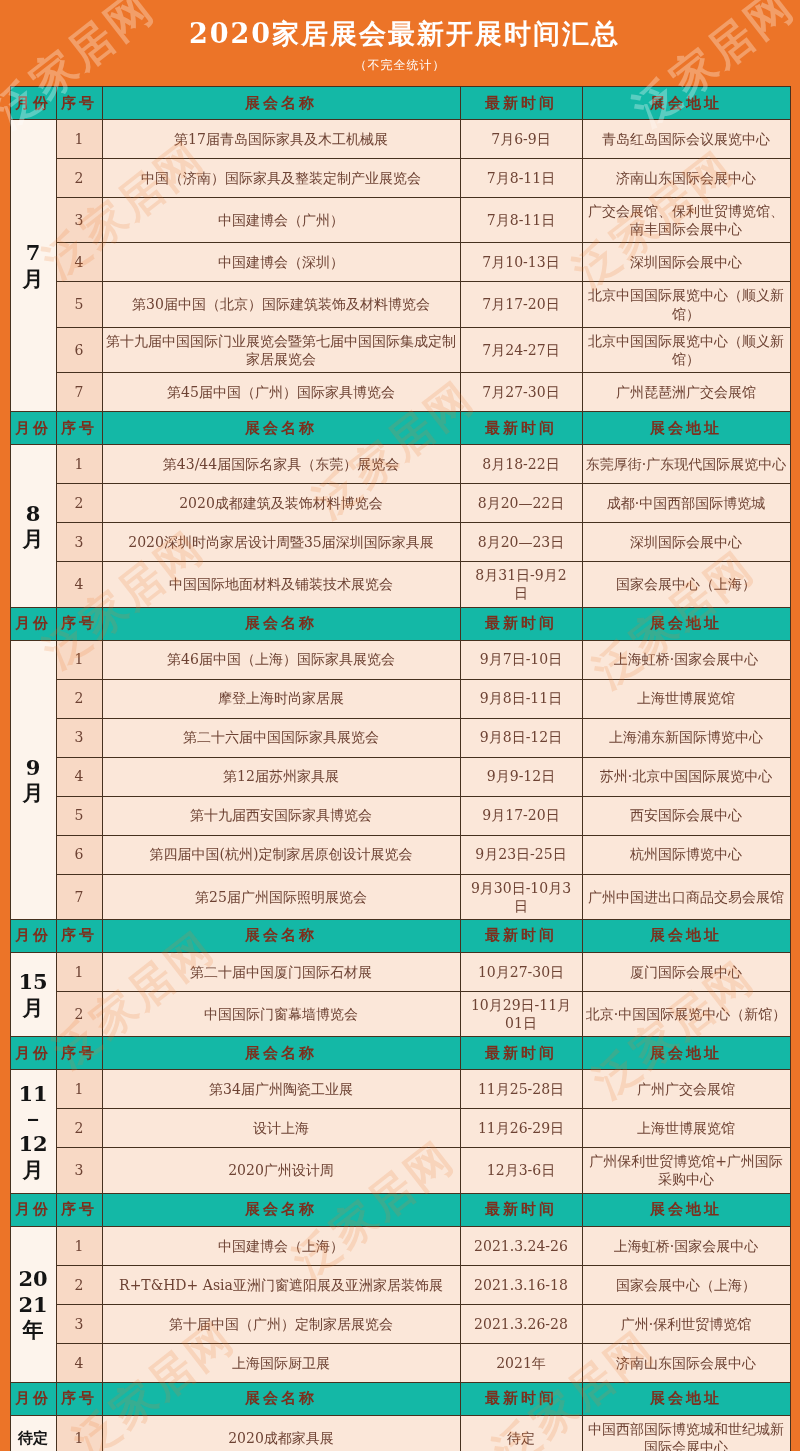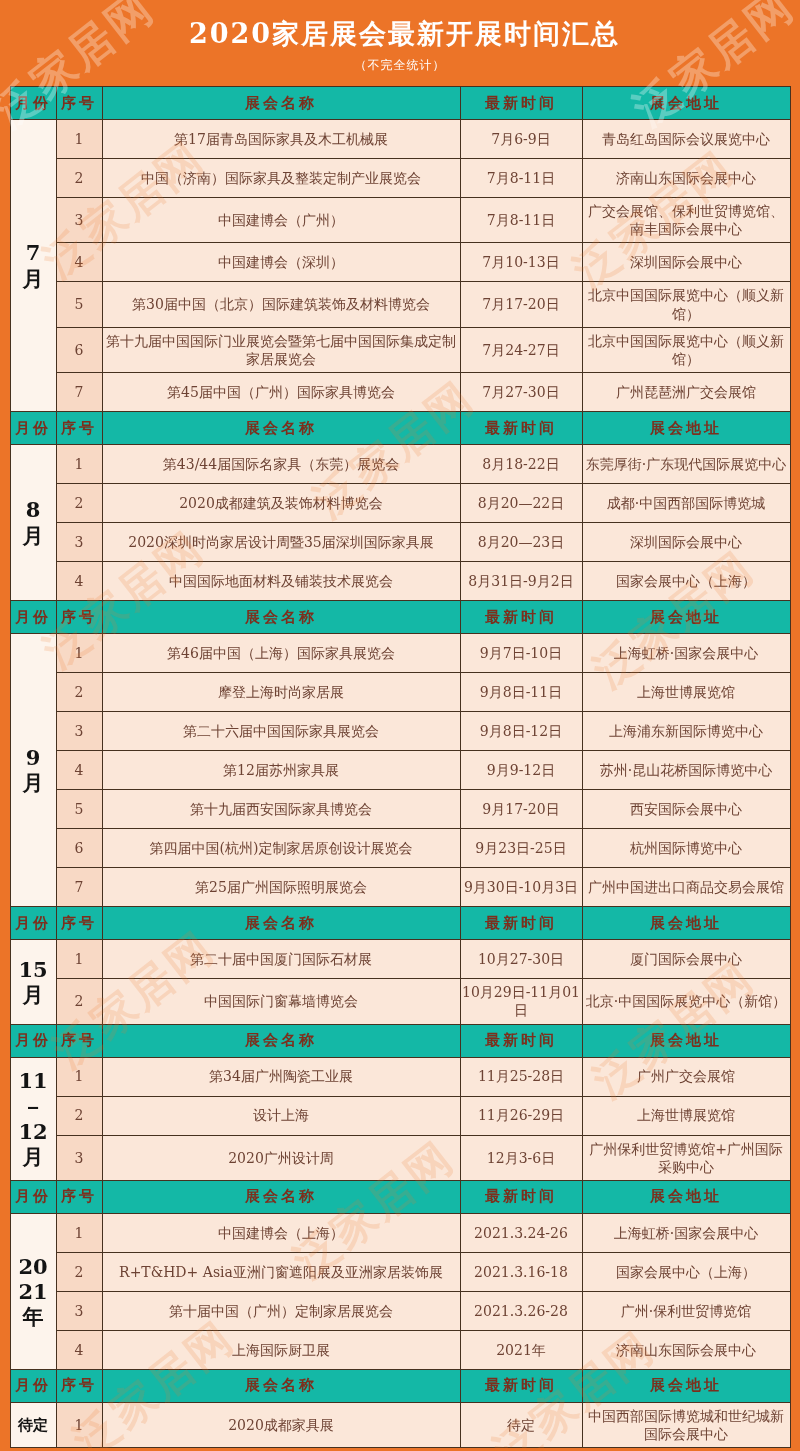--- a/index.html
+++ b/index.html
@@ -50,21 +50,21 @@
     color:#141414;
     font-size:21px;
     font-weight:bold;
     white-space:pre-line;
     line-height:1.2;
     padding:0 1px;
     letter-spacing:0;
   }
   .schedule td.c-month.small { font-size:15px; }
   .schedule td.c-no { background:#f8d9c5; }
-  .schedule td.c-time { padding:4px 1px; }
+  .schedule td.c-time { padding:4px 8px; }
   .schedule td.c-addr { padding:4px 2px;text-align:center; }
 
   .wm {
     position:absolute;
     z-index:3;
     font-size:44px;
     font-weight:bold;
     letter-spacing:3px;
     color:rgba(236,116,40,0.17);
     transform:rotate(-38deg);
@@ -221,21 +221,21 @@
       <tr>
         <td class="c-no">3</td>
         <td class="c-name">第二十六届中国国际家具展览会</td>
         <td class="c-time">9月8日-12日</td>
         <td class="c-addr">上海浦东新国际博览中心</td>
       </tr>
       <tr>
         <td class="c-no">4</td>
         <td class="c-name">第12届苏州家具展</td>
         <td class="c-time">9月9-12日</td>
-        <td class="c-addr">苏州·昆山花桥国际博览中心</td>
+        <td class="c-addr">苏州·北京中国国际展览中心</td>
       </tr>
       <tr>
         <td class="c-no">5</td>
         <td class="c-name">第十九届西安国际家具博览会</td>
         <td class="c-time">9月17-20日</td>
         <td class="c-addr">西安国际会展中心</td>
       </tr>
       <tr>
         <td class="c-no">6</td>
         <td class="c-name">第四届中国(杭州)定制家居原创设计展览会</td>

